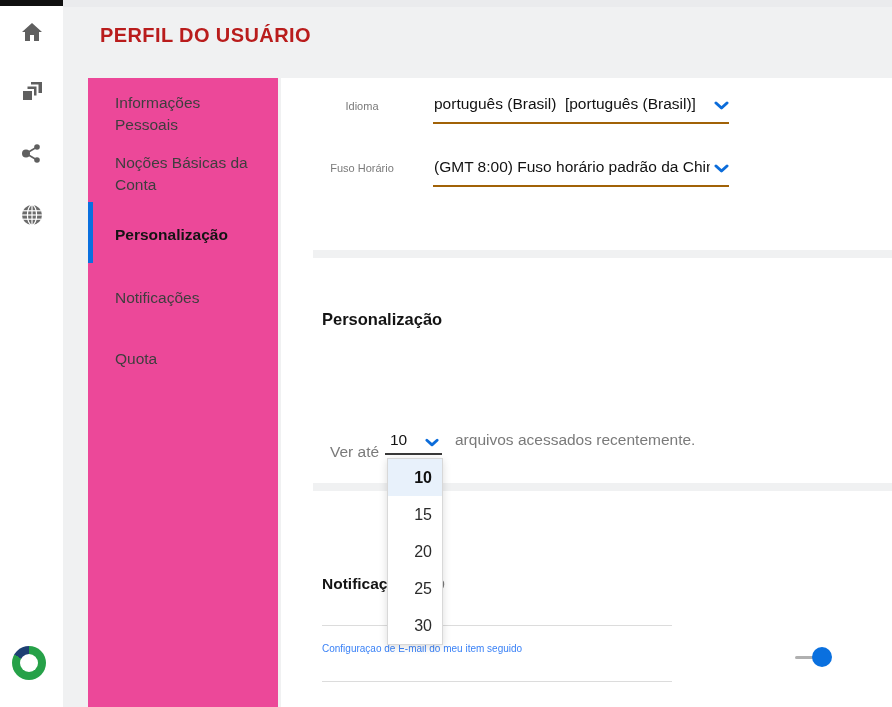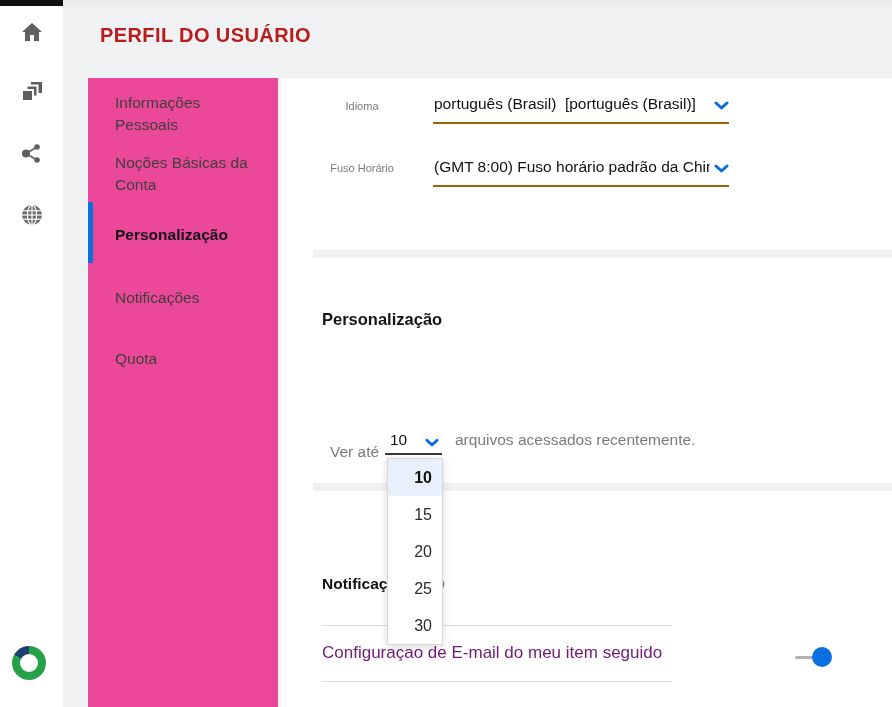--- a/index.html
+++ b/index.html
@@ -52,21 +52,21 @@
     box-shadow:0 2px 8px rgba(0,0,0,.14);z-index:10;}
   .opt{height:37px;line-height:37px;text-align:right;padding-right:10px;font-size:16px;color:#2b2b2b;cursor:pointer;}
   .opt.selected{background:#e8f1fb;font-weight:bold;color:#111;}
 
   
   .notif-heading-row{position:absolute;left:41px;top:497px;display:flex;align-items:center;gap:14px;}
   .notif-heading-row .head{font-size:15.5px;font-weight:bold;color:#141414;white-space:nowrap;}
   .info-icon{display:inline-flex;cursor:pointer;}
   .divider{position:absolute;left:41px;width:350px;height:1px;background:#dcdcdc;}
   .div-1{top:547px;} .div-2{top:603px;}
-  .email-row-label{position:absolute;left:41px;top:565px;font-size:17px;color:#701a75;white-space:nowrap;}
+  .email-row-label{position:absolute;left:41px;top:565px;font-size:10px;color:#3b82f6;white-space:nowrap;}
 
   .toggle{position:absolute;left:514px;top:568px;width:40px;height:22px;cursor:pointer;}
   .toggle .track{position:absolute;left:0;top:10px;width:24px;height:3px;border-radius:2px;background:#b0b0b0;}
   .toggle .knob{position:absolute;left:17px;top:1px;width:20px;height:20px;border-radius:50%;background:#0a70df;}
 </style>
 </head>
 <body>
 
 <div id="screen">
 

